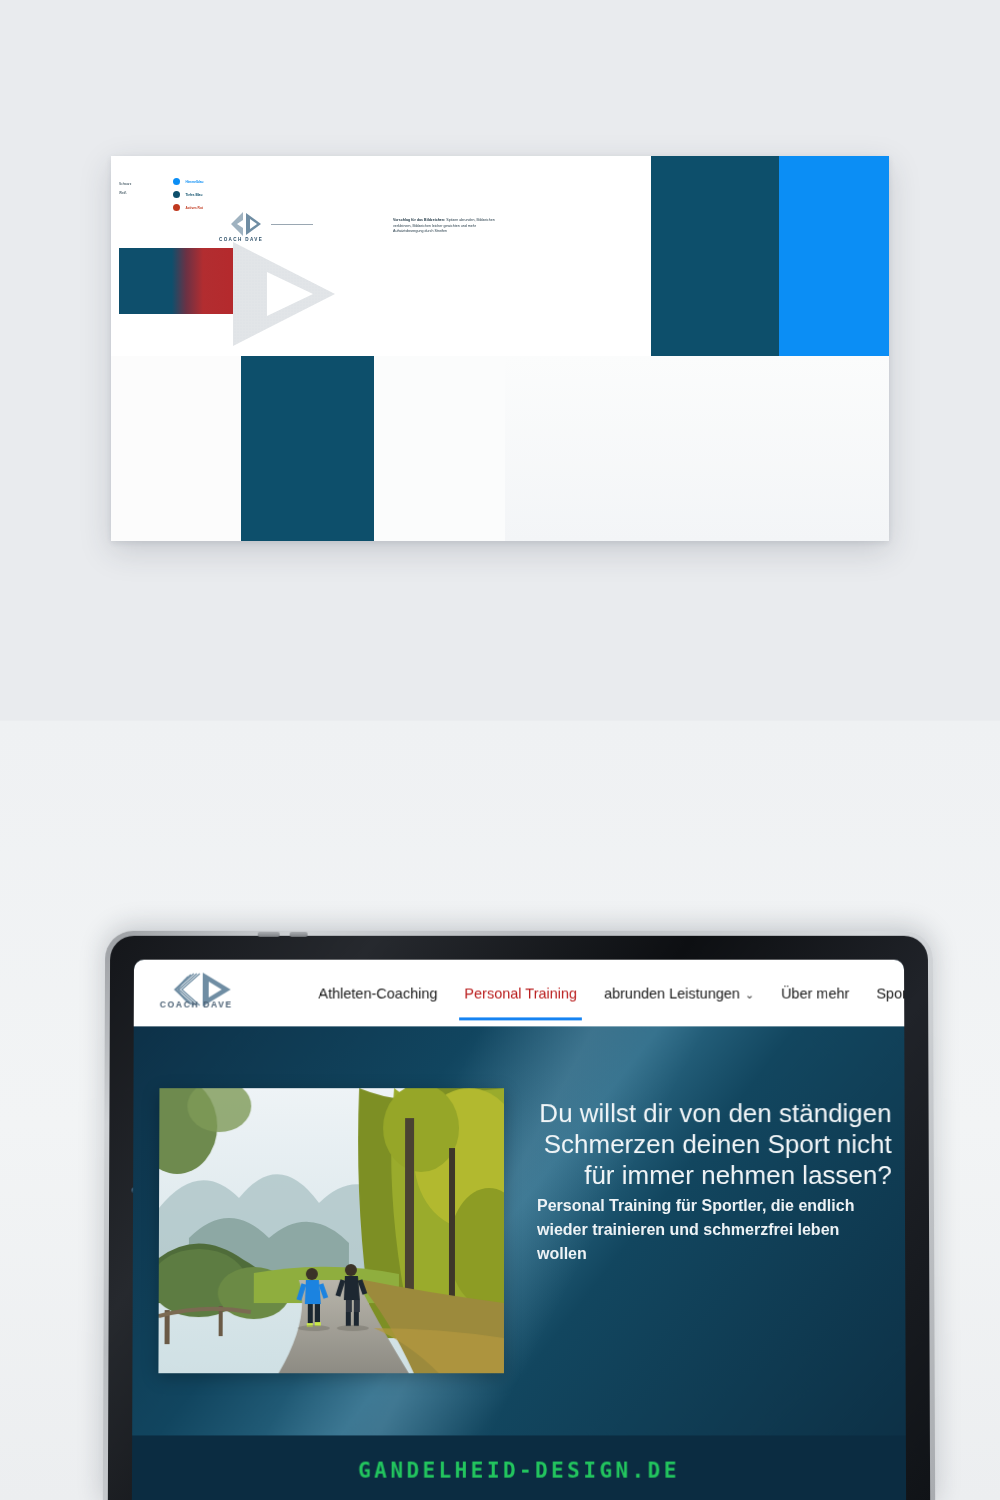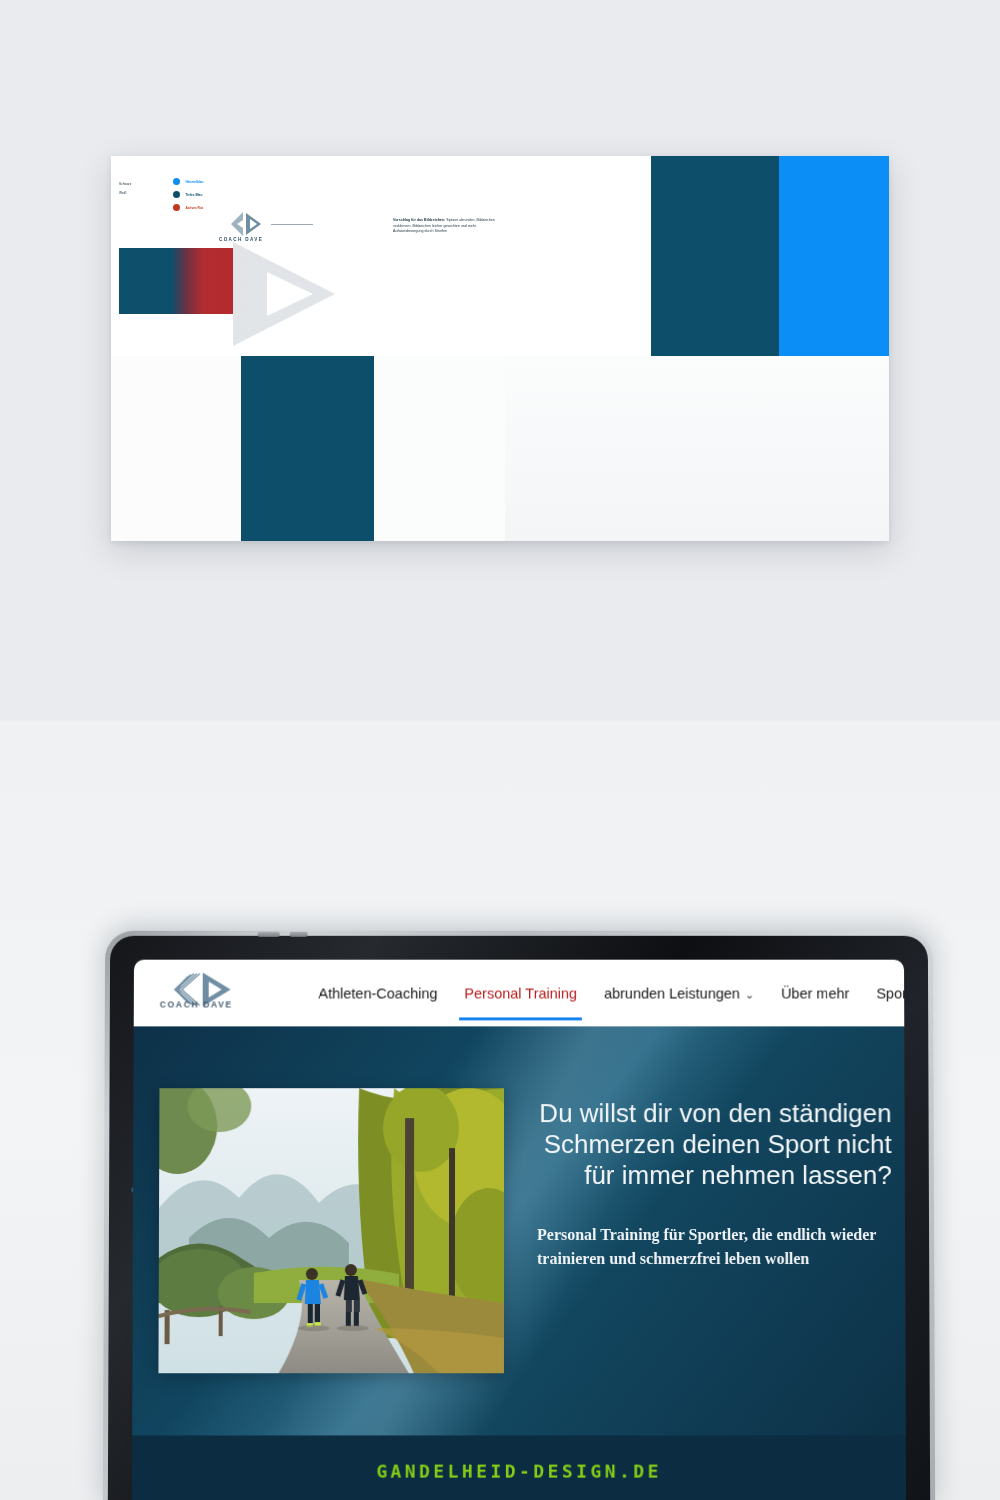--- a/index.html
+++ b/index.html
@@ -113,26 +113,26 @@
 
   
   #hero{ position:relative; height:calc(100% - 67px);
     background:linear-gradient(128deg,#0d3148 0%,#11455f 30%,#2c6a86 46%,#12465f 58%,#0c2e43 100%); }
   #hero-sheen{ position:absolute; inset:0;
     background:linear-gradient(118deg,rgba(255,255,255,0) 34%,rgba(190,225,245,.17) 45%,rgba(255,255,255,0) 56%); }
   #hero-photo{ position:absolute; left:26px; top:62px; width:345px; height:285px; overflow:hidden;
     box-shadow:0 4px 16px rgba(0,0,0,.25); }
   #hero-copy{ position:absolute; left:404px; top:72px; width:355px; }
   #hero-title{ font-size:26px; line-height:31px; color:#f2f6f8; font-weight:400;text-align:right; }
-  #hero-sub{ margin-top:32px; font-size:16px; line-height:24px; color:#eef3f6; font-weight:600;font-family:Liberation Serif, serif; }
+  #hero-sub{ margin-top:3px; font-size:16px; line-height:24px; color:#eef3f6; font-weight:600; }
 
   
   #footer-band{ position:absolute; left:0; right:0; bottom:0; height:70px;
     background:#0b2c41; display:flex; align-items:center; justify-content:center; }
-  #footer-text{ font-size:18px; letter-spacing:3.4px; color:#84cc16; font-weight:700;
+  #footer-text{ font-size:21px; letter-spacing:3.4px; color:#22c55e; font-weight:700;
     font-family:"DejaVu Sans Mono", monospace; }
 
   
   .photo-svg{ width:100%; height:100%; display:block; }
 </style>
 </head>
 <body>
 
 <div id="brand-board">
 

